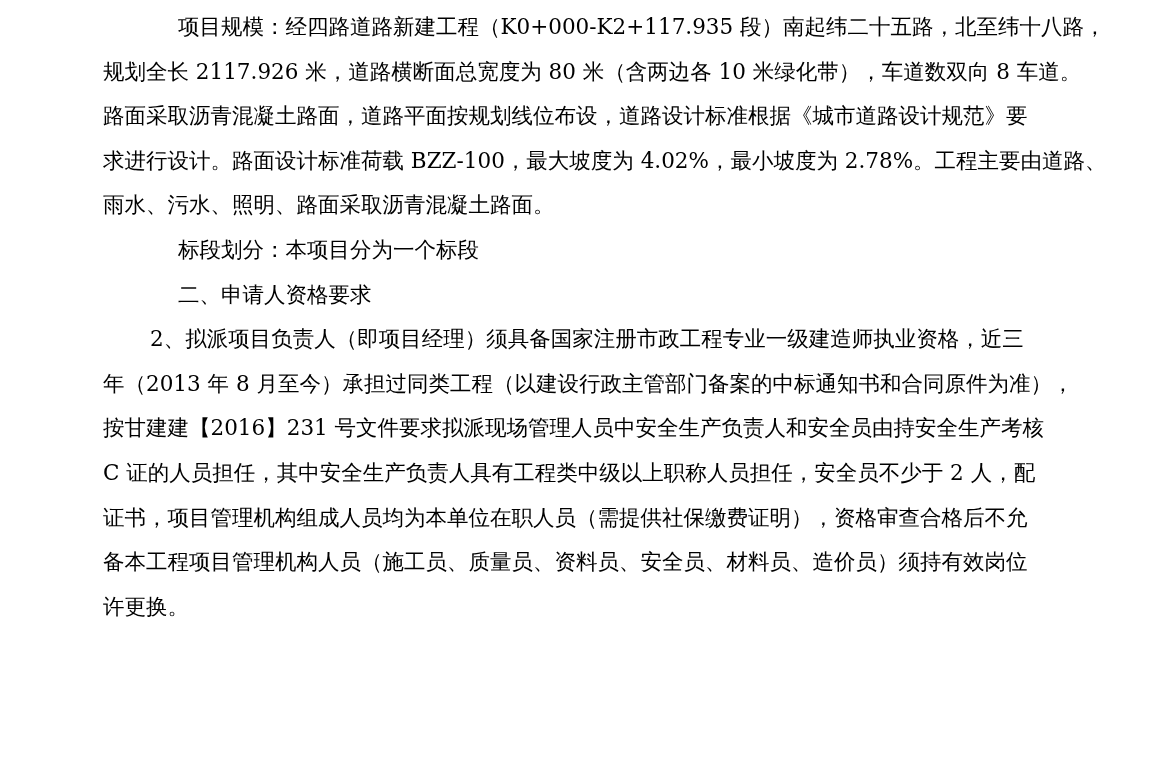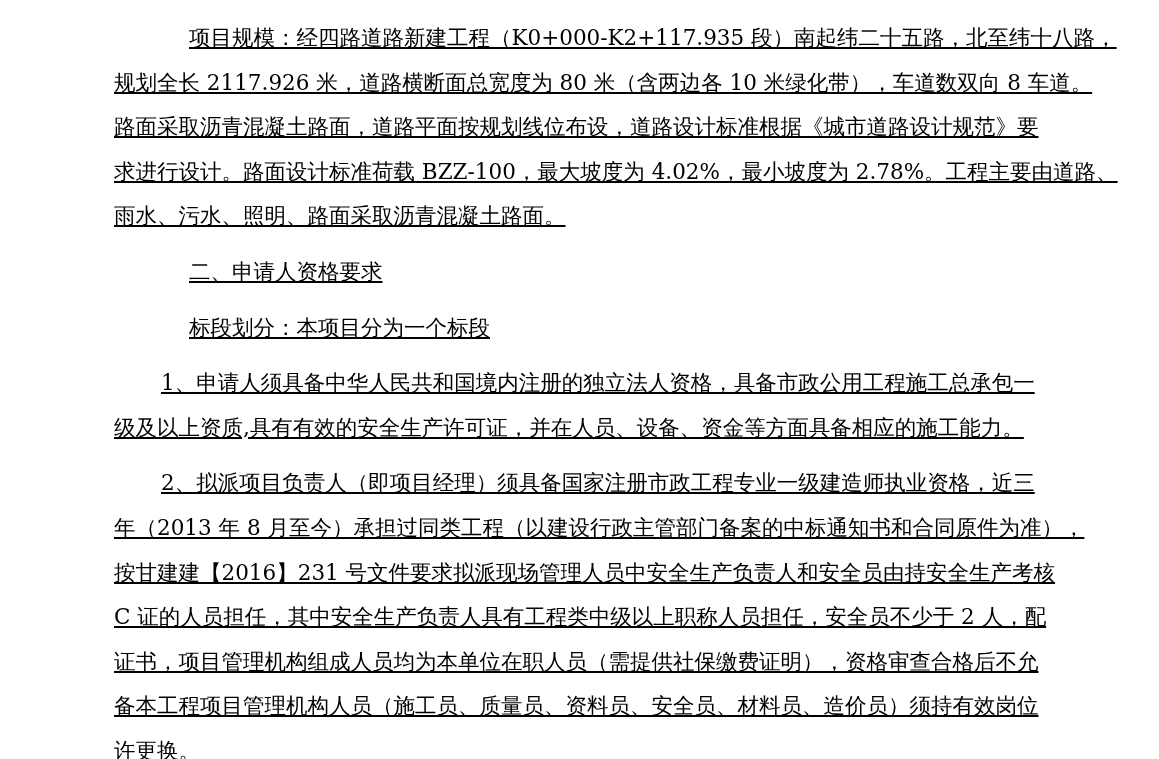--- a/index.html
+++ b/index.html
@@ -21,23 +21,22 @@
     left: 103px;
     top: 5px;
     right: 98px;
     color: #000000;
     font-family: "DejaVu Serif", "Liberation Serif", serif;
     font-size: 21.5px;
     line-height: 44.6px;
     text-align: left;
   }
   .para {
-    margin: 11px;
+    margin: 0;
     padding: 0;
-    text-decoration: underline;
   }
   .line {
     white-space: nowrap;
     height: 44.6px;
   }
   .first-wide  { text-indent: 75px; }
   .first-narrow { text-indent: 47px; }
 </style>
 </head>
 <body>
@@ -45,28 +44,24 @@
 <div class="page">
   <div class="doc">
       <div class="para">
         <div class="line first-wide">项目规模：经四路道路新建工程（K0+000-K2+117.935 段）南起纬二十五路，北至纬十八路，</div>
         <div class="line">规划全长 2117.926 米，道路横断面总宽度为 80 米（含两边各 10 米绿化带），车道数双向 8 车道。</div>
         <div class="line">路面采取沥青混凝土路面，道路平面按规划线位布设，道路设计标准根据《城市道路设计规范》要</div>
         <div class="line">求进行设计。路面设计标准荷载 BZZ-100，最大坡度为 4.02%，最小坡度为 2.78%。工程主要由道路、</div>
         <div class="line">雨水、污水、照明、路面采取沥青混凝土路面。</div>
       </div>
       <div class="para">
-        <div class="line first-wide">二、申请人资格要求</div>
-      </div>
-      <div class="para">
         <div class="line first-wide">标段划分：本项目分为一个标段</div>
       </div>
       <div class="para">
-        <div class="line first-narrow">1、申请人须具备中华人民共和国境内注册的独立法人资格，具备市政公用工程施工总承包一</div>
-        <div class="line">级及以上资质,具有有效的安全生产许可证，并在人员、设备、资金等方面具备相应的施工能力。</div>
+        <div class="line first-wide">二、申请人资格要求</div>
       </div>
       <div class="para">
         <div class="line first-narrow">2、拟派项目负责人（即项目经理）须具备国家注册市政工程专业一级建造师执业资格，近三</div>
         <div class="line">年（2013 年 8 月至今）承担过同类工程（以建设行政主管部门备案的中标通知书和合同原件为准），</div>
         <div class="line">按甘建建【2016】231 号文件要求拟派现场管理人员中安全生产负责人和安全员由持安全生产考核</div>
         <div class="line">C 证的人员担任，其中安全生产负责人具有工程类中级以上职称人员担任，安全员不少于 2 人，配</div>
         <div class="line">证书，项目管理机构组成人员均为本单位在职人员（需提供社保缴费证明），资格审查合格后不允</div>
         <div class="line">备本工程项目管理机构人员（施工员、质量员、资料员、安全员、材料员、造价员）须持有效岗位</div>
         <div class="line">许更换。</div>
       </div>

